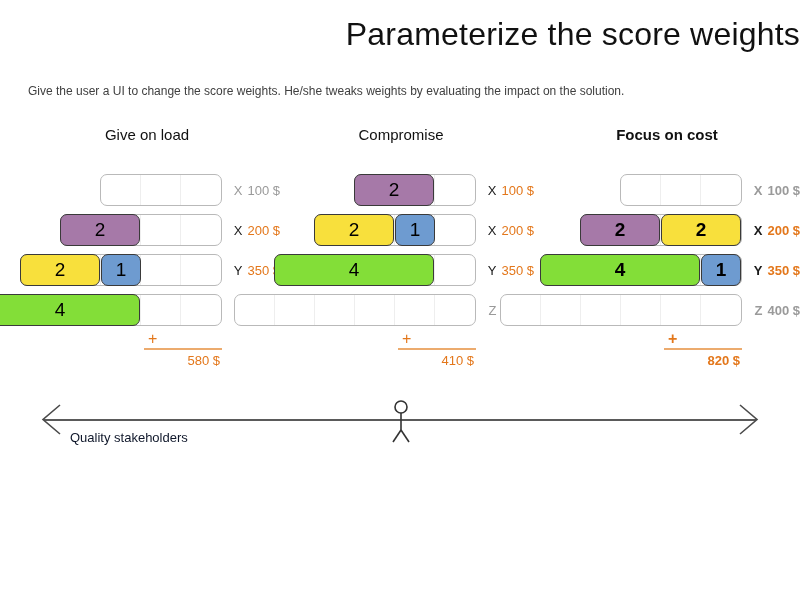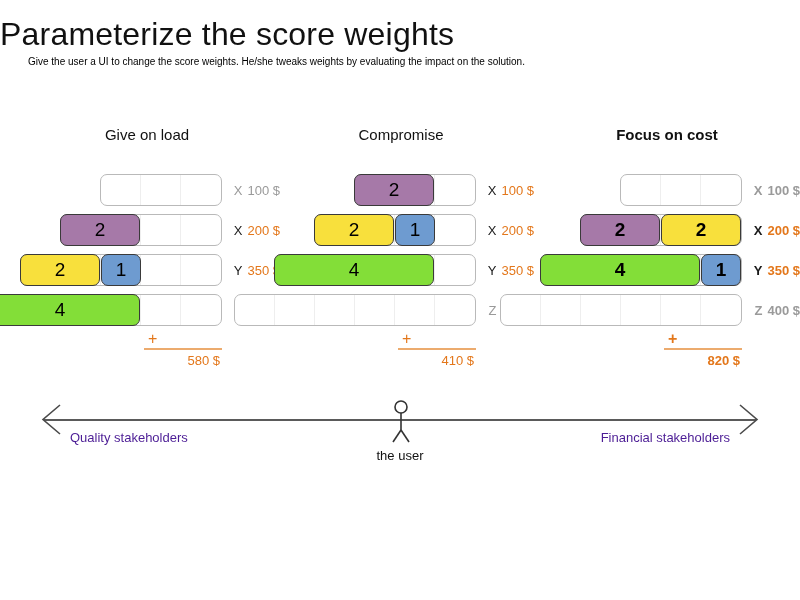--- a/index.html
+++ b/index.html
@@ -2,26 +2,26 @@
 <html><head>
 <meta charset="utf-8">
 <style>
   html,body{margin:0;padding:0;}
   body{
     width:800px;height:600px;background:#ffffff;
     font-family:"Liberation Sans", sans-serif;
     color:#000000;overflow:hidden;position:relative;
   }
   .title{
-    position:absolute;top:16px;left:0;width:800px;text-align:left;
+    position:absolute;top:16px;left:0;width:800px;text-align:right;
     font-size:32px;font-weight:400;color:#111;letter-spacing:.2px;
   }
   .subtitle{
-    position:absolute;top:56px;left:28px;width:750px;
-    font-size:10px;color:#000000;
+    position:absolute;top:84px;left:28px;width:750px;
+    font-size:12px;color:#404040;
   }
 
   
   .columns{position:absolute;top:126px;left:0;width:800px;height:260px;}
   .col{position:absolute;top:0;width:266px;}
   .col-0{left:14px;}
   .col-1{left:268px;}
   .col-2{left:534px;font-weight:bold;}
   .col-head{
     text-align:center;font-size:15px;color:#111;height:22px;
@@ -89,21 +89,21 @@
 
   
   .axis{position:absolute;left:0;top:396px;width:800px;height:120px;}
   .axis-line{
     position:absolute;left:44px;top:23px;width:712px;height:2px;background:#5a5a5a;
   }
   .arrow{position:absolute;top:8px;width:22px;height:32px;}
   .arrow svg{display:block;}
   .arrow-left{left:40px;}
   .arrow-right{right:40px;}
-  .axis-label{position:absolute;top:34px;font-size:13px;color:#4c1d95;}
+  .axis-label{position:absolute;top:34px;font-size:13px;color:#0f172a;}
   .axis-label-left{left:70px;}
   .axis-label-right{right:70px;}
   .stick{position:absolute;left:384px;top:0px;width:34px;height:52px;}
   .user-cap{
     position:absolute;top:50px;left:0;width:800px;text-align:center;
     font-size:13px;color:#111;line-height:19px;
   }
 </style>
 </head>
 <body>
@@ -354,27 +354,25 @@
       <polyline points="20,1 3,15.5 20,30" fill="none" stroke="#4a4a4a" stroke-width="1.6"></polyline>
     </svg>
   </div>
   <div class="arrow arrow-right">
     <svg width="22" height="32" viewBox="0 0 22 32">
       <polyline points="2,1 19,15.5 2,30" fill="none" stroke="#4a4a4a" stroke-width="1.6"></polyline>
     </svg>
   </div>
 
   <div class="axis-label axis-label-left">Quality stakeholders</div>
-  <div class="axis-label axis-label-right">Financial stakeholders</div>
 
   <div class="stick">
     <svg width="34" height="52" viewBox="0 0 34 52">
       <circle cx="17" cy="11" r="6" fill="#ffffff" stroke="#333333" stroke-width="1.6"></circle>
       <line x1="17" y1="17" x2="17" y2="34" stroke="#333333" stroke-width="1.6"></line>
       <line x1="17" y1="34" x2="9" y2="46" stroke="#333333" stroke-width="1.6"></line>
       <line x1="17" y1="34" x2="25" y2="46" stroke="#333333" stroke-width="1.6"></line>
     </svg>
   </div>
 
   <div class="user-cap">
-    <div>the user</div>
   </div>
 </div>
 
 </body></html>

